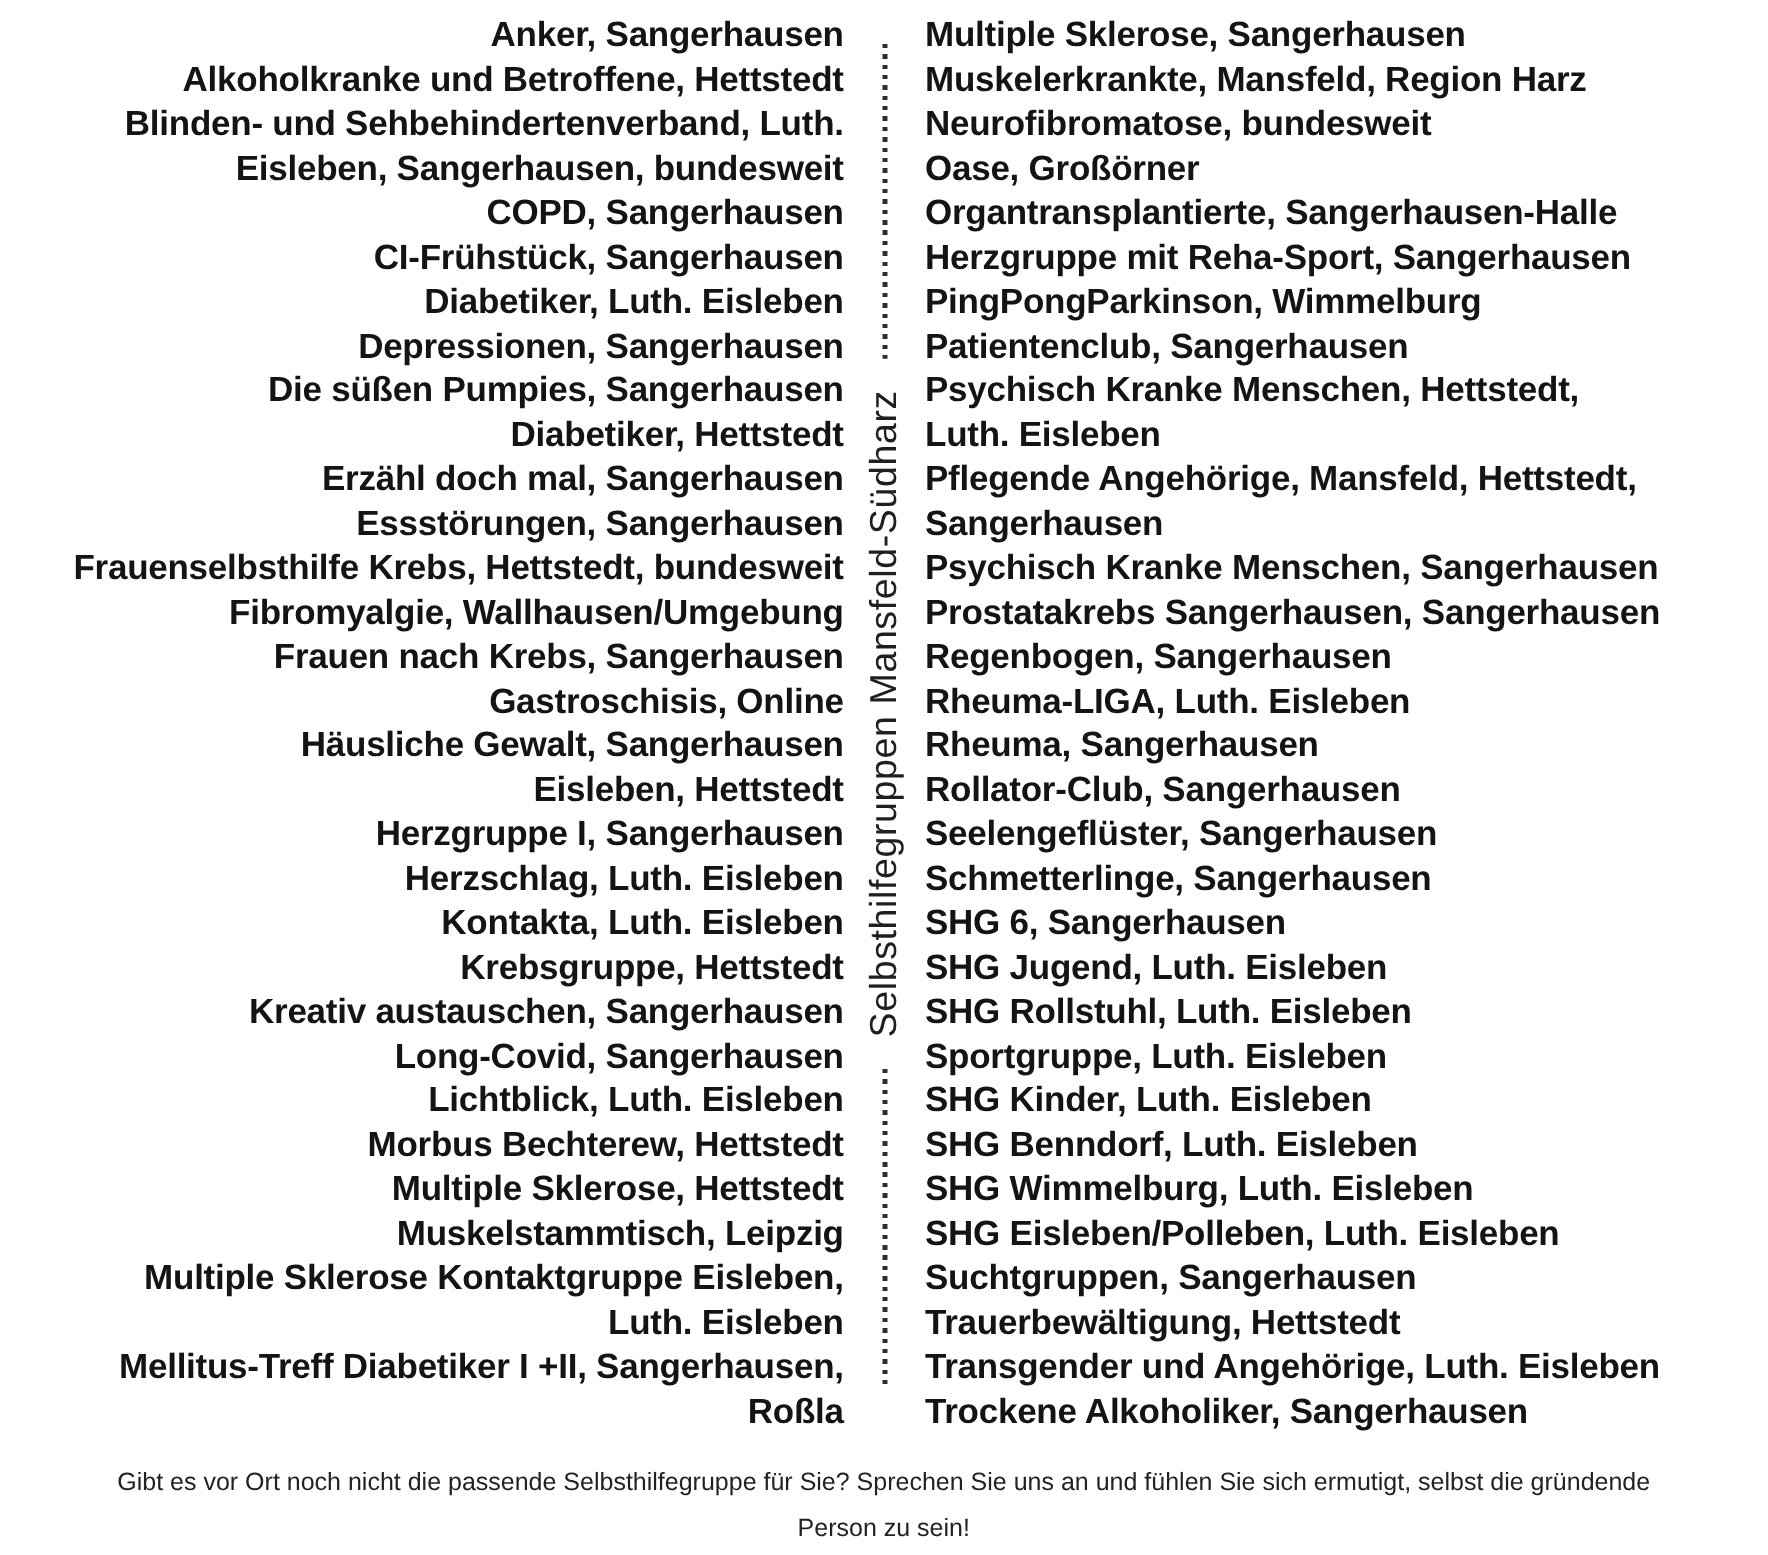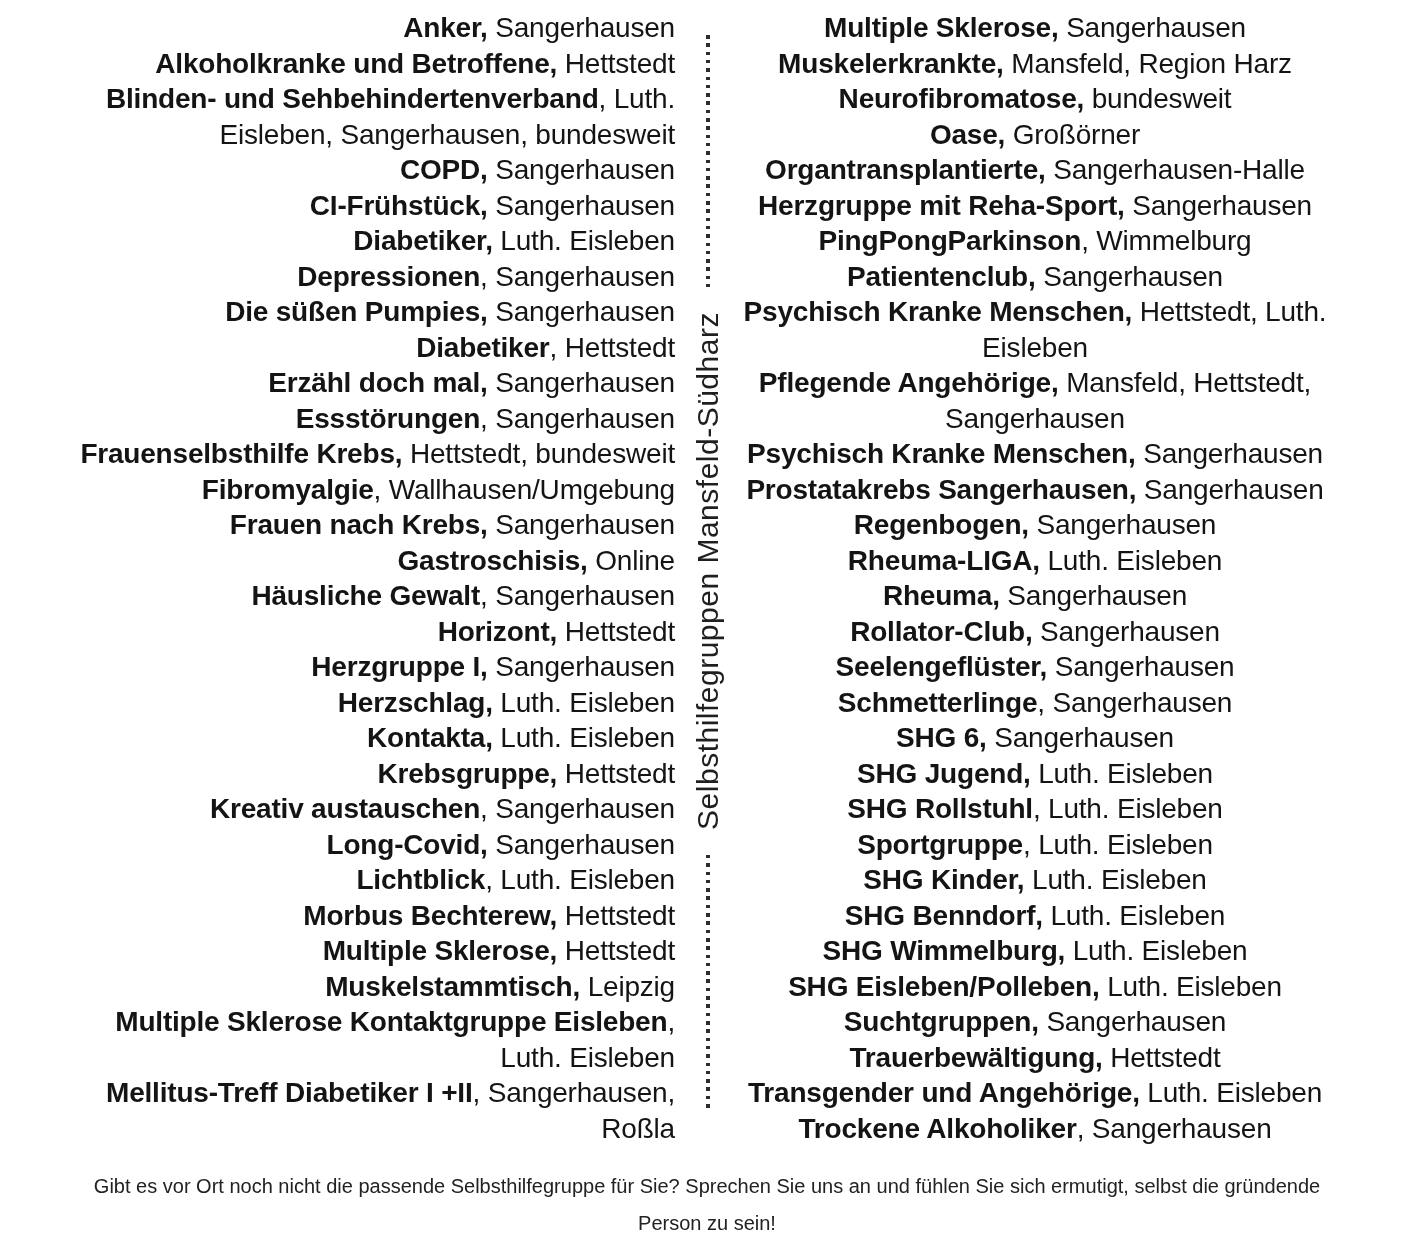--- a/index.html
+++ b/index.html
@@ -24,25 +24,25 @@
     letter-spacing: -0.2px;
   }
   .col-left {
     left: 55px;
     width: 620px;
     text-align: right;
   }
   .col-right {
     left: 740px;
     width: 590px;
-    text-align: center;
+    text-align: left;
   }
   .entry { margin: 0; }
   .g { font-weight: 700; }
-  .l { font-weight: 400; }
+  .l { font-weight: 700; }
 
   .divider {
     position: absolute;
     left: 698px;
     top: 35px;
     width: 20px;
     height: 1075px;
     display: flex;
     flex-direction: column;
     align-items: center;
@@ -119,21 +119,21 @@
       <div class="entry"><span class="g">Frauenselbsthilfe Krebs,</span><span class="l"> Hettstedt, bundesweit</span></div>
 
       <div class="entry"><span class="g">Fibromyalgie</span><span class="l">, Wallhausen/Umgebung</span></div>
 
       <div class="entry"><span class="g">Frauen nach Krebs,</span><span class="l"> Sangerhausen</span></div>
 
       <div class="entry"><span class="g">Gastroschisis,</span><span class="l"> Online</span></div>
 
       <div class="entry"><span class="g">Häusliche Gewalt</span><span class="l">, Sangerhausen</span></div>
 
-      <div class="entry"><span class="g">Horizont,</span><span class="l"> Hettstedt</span></div>
+      <div class="entry"><span class="g">Eisleben,</span><span class="l"> Hettstedt</span></div>
 
       <div class="entry"><span class="g">Herzgruppe I,</span><span class="l"> Sangerhausen</span></div>
 
       <div class="entry"><span class="g">Herzschlag,</span><span class="l"> Luth. Eisleben</span></div>
 
       <div class="entry"><span class="g">Kontakta,</span><span class="l"> Luth. Eisleben</span></div>
 
       <div class="entry"><span class="g">Krebsgruppe,</span><span class="l"> Hettstedt</span></div>
 
       <div class="entry"><span class="g">Kreativ austauschen</span><span class="l">, Sangerhausen</span></div>

